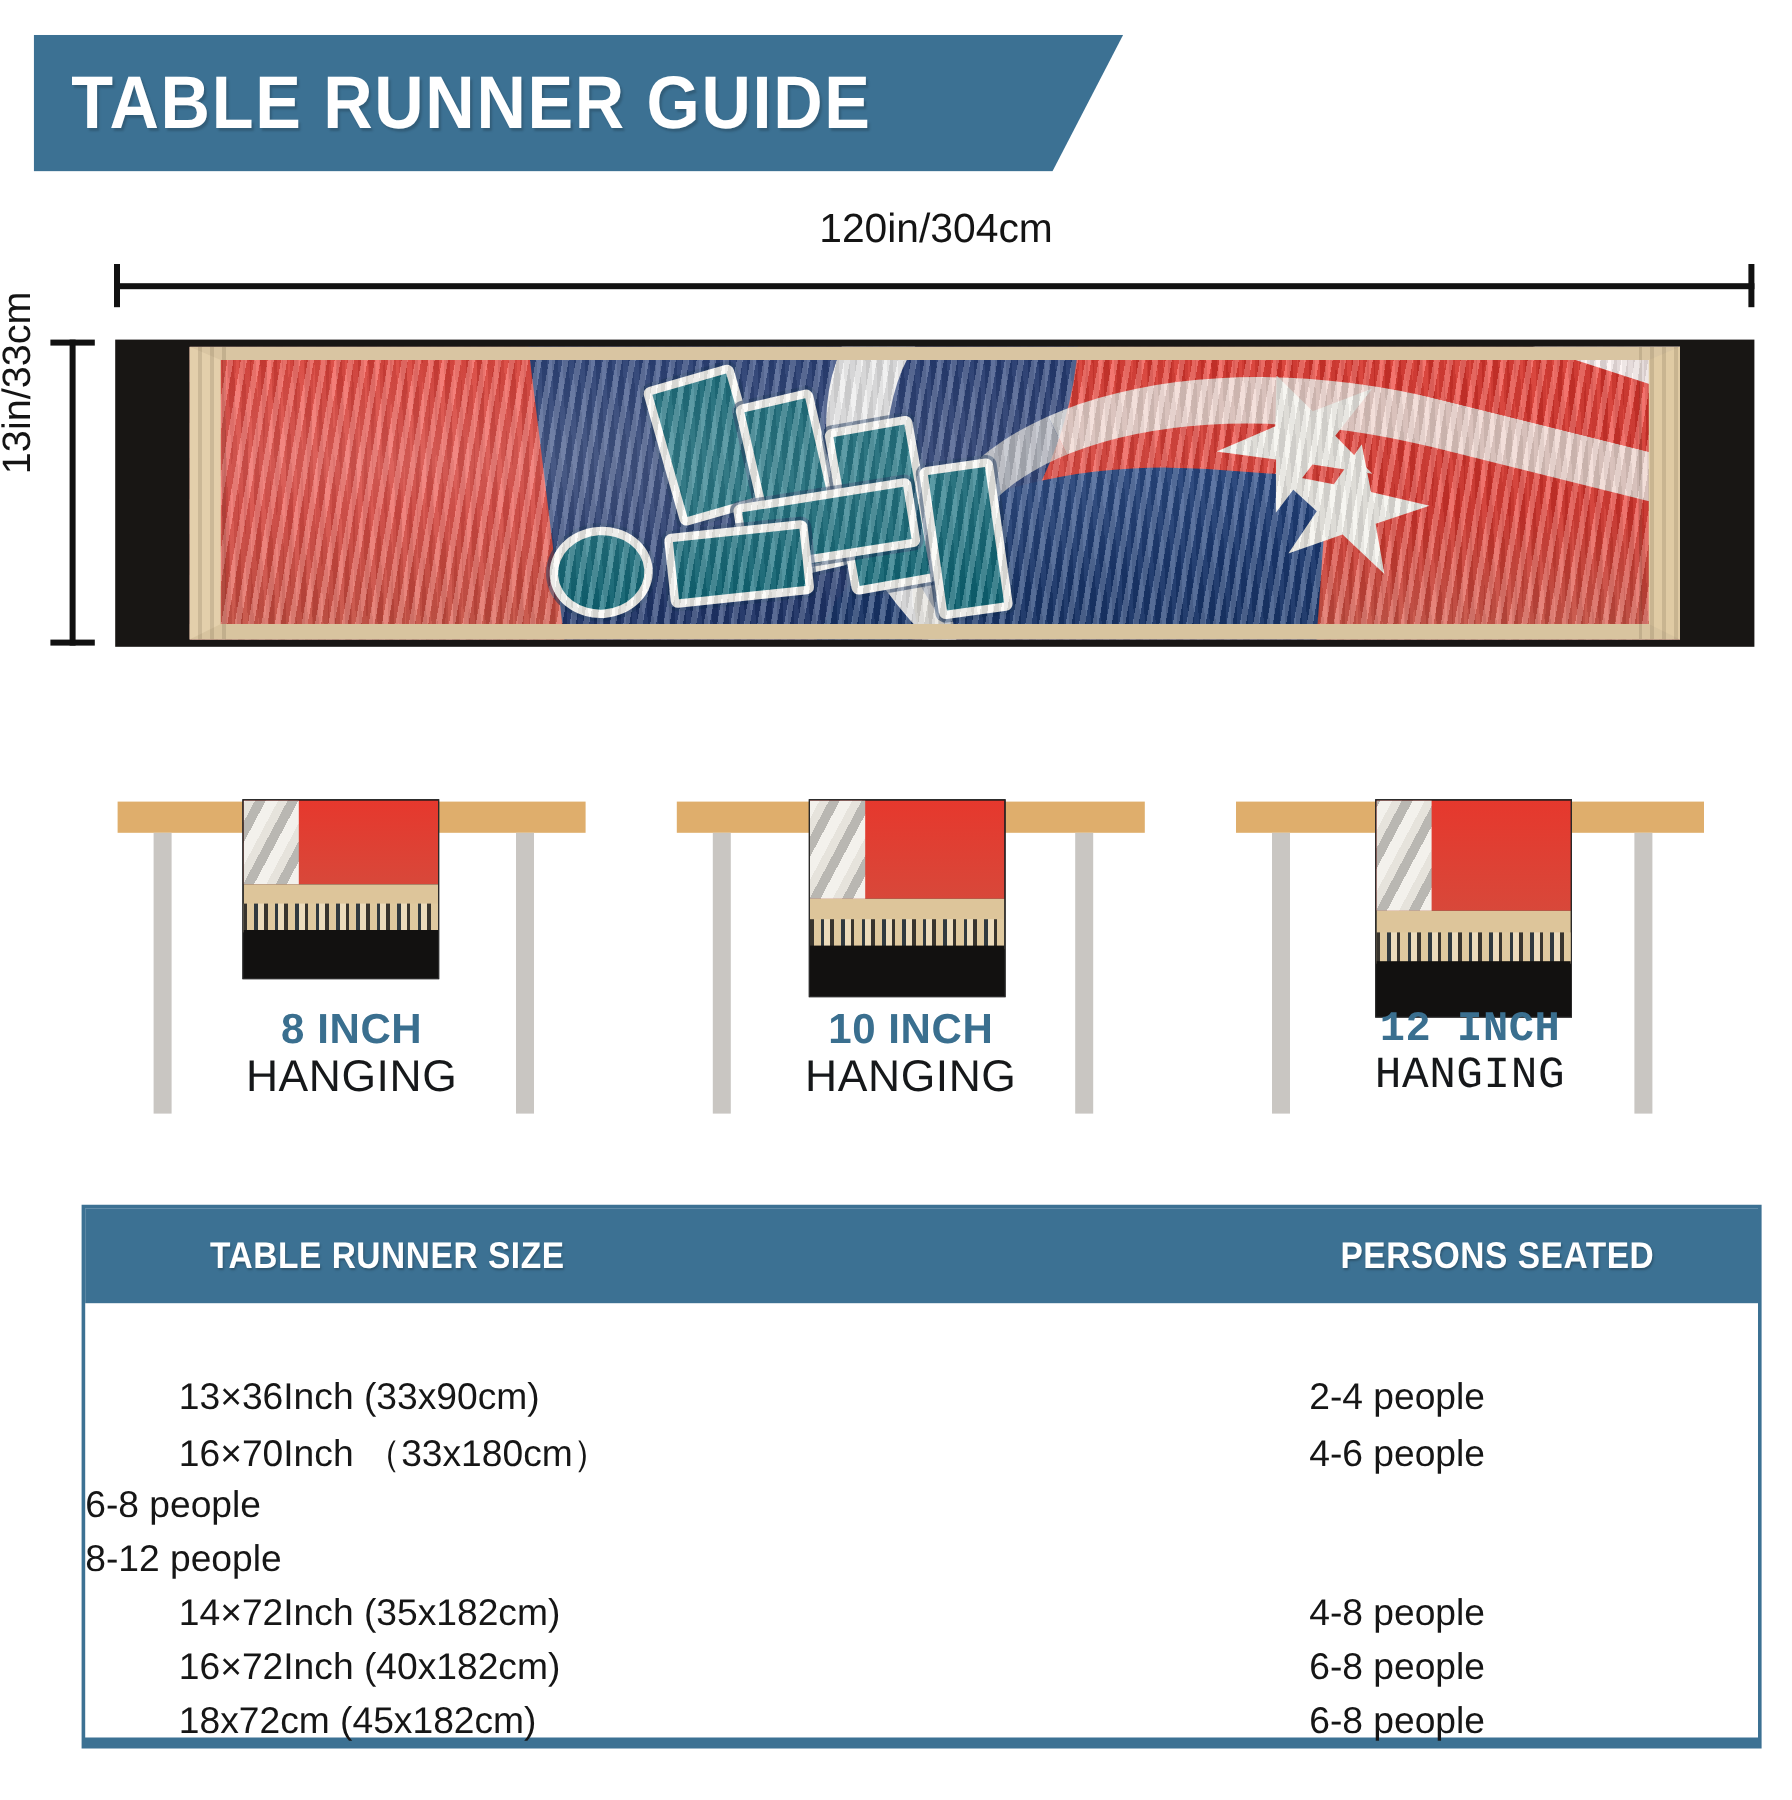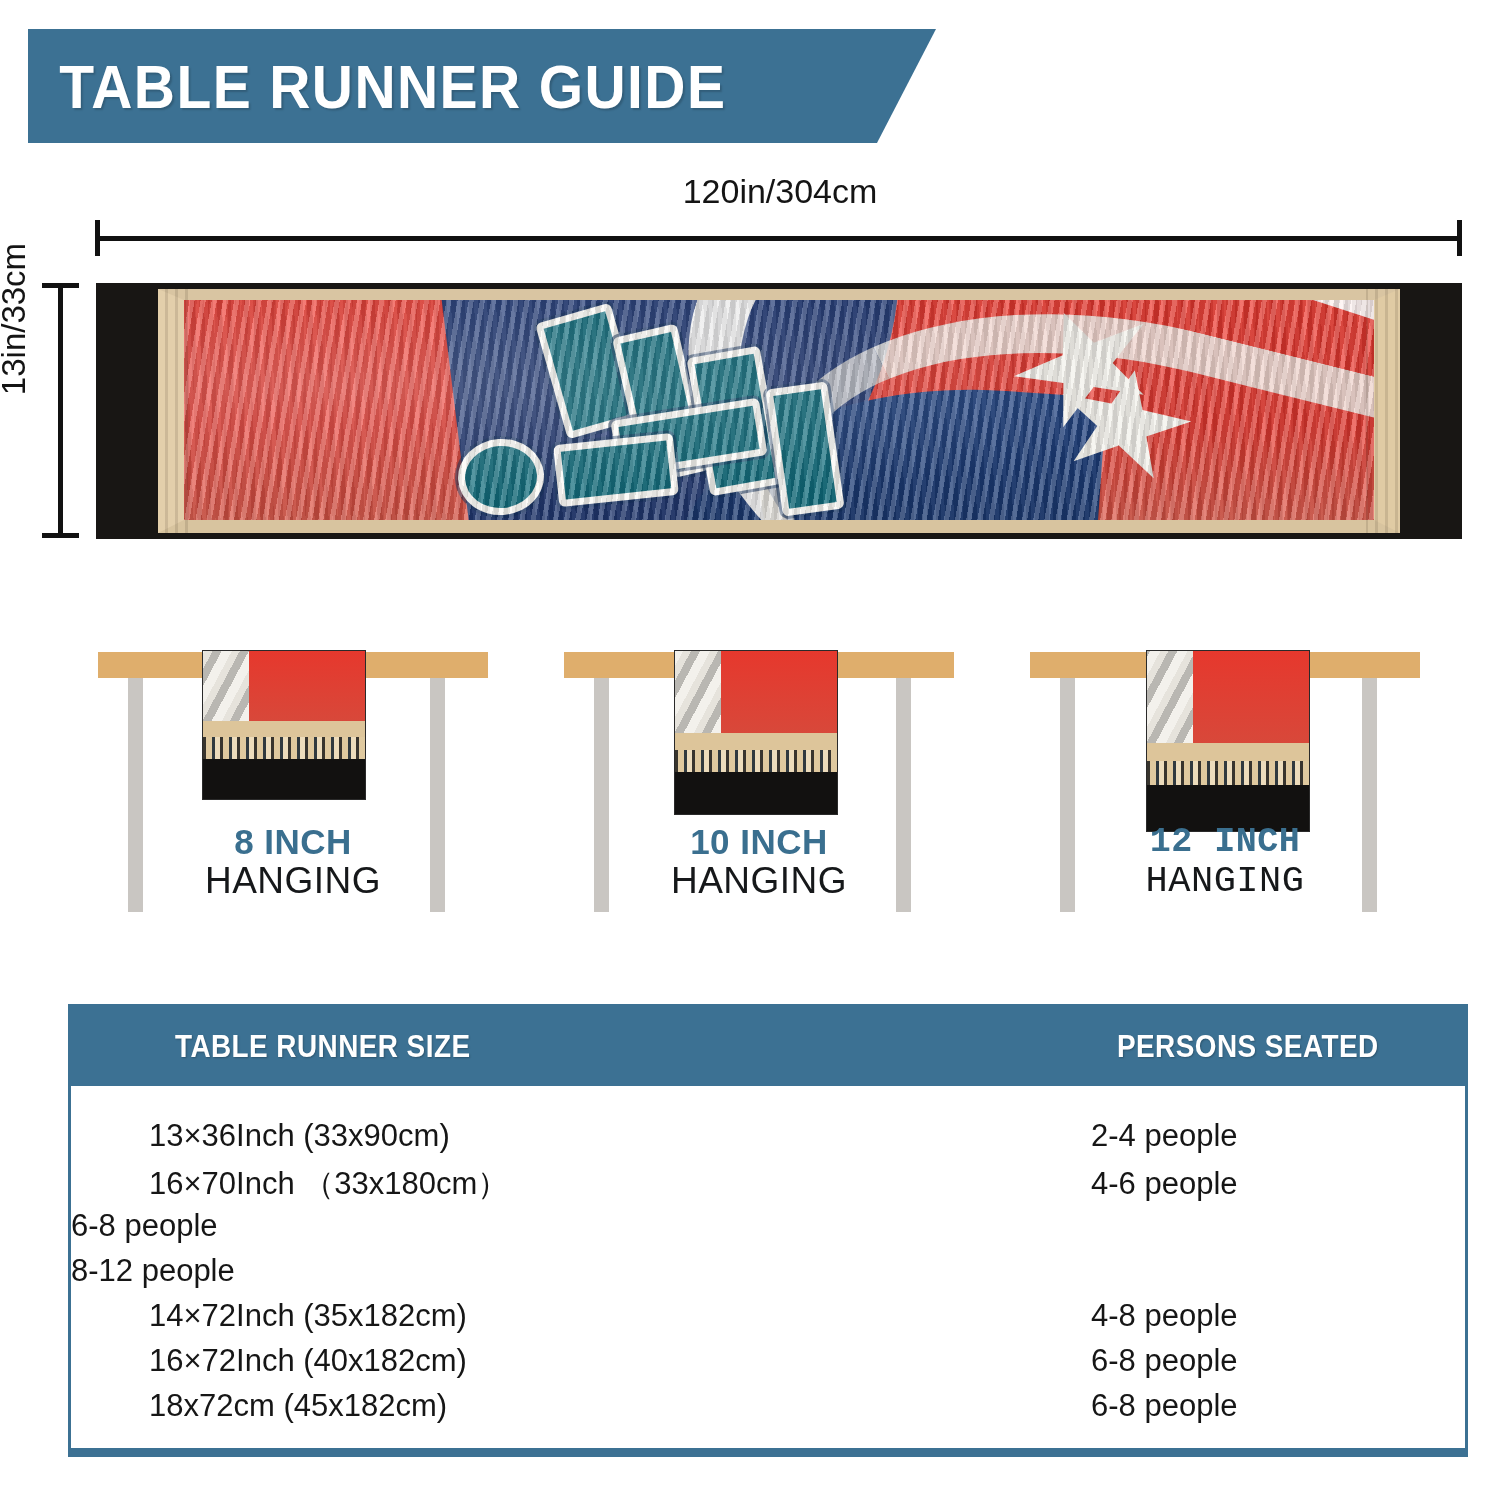--- a/index.html
+++ b/index.html
@@ -193,21 +193,21 @@
     position: absolute; inset: 0;
     background:
       radial-gradient(ellipse at 14% 40%, rgba(255,255,255,0.16), transparent 60%),
       repeating-linear-gradient(88deg, rgba(255,255,255,0.05) 0 4px, rgba(0,0,0,0.06) 4px 9px);
     pointer-events: none;
   }
 
   
   .panels {
     position: absolute;
-    left: 90px; top: 628px;
+    left: 90px; top: 644px;
     width: 1400px; height: 300px;
     display: flex;
   }
   .panel {
     position: relative;
     width: 466px; height: 300px;
   }
   .tabletop {
     position: absolute;
     left: 8px; top: 24px;
@@ -299,21 +299,21 @@
     font-weight: bold;
     font-size: 31px;
     letter-spacing: .5px;
     transform: scaleX(0.9);
     white-space: nowrap;
     text-shadow: 1px 1px 2px rgba(0,0,0,0.25);
   }
   .st-head-size    { position: absolute; left: 104px; transform-origin: left center; }
   .st-head-persons { position: absolute; left: 1046px; transform-origin: left center; }
 
-  .st-body { padding-top: 32px; }
+  .st-body { padding-top: 32px; margin-top: 28px; }
   .st-row {
     display: flex;
     align-items: baseline;
     height: 45px;
   }
   .st-size {
     width: 1020px;
     padding-left: 78px;
     font-size: 31px;
     color: #161616;

